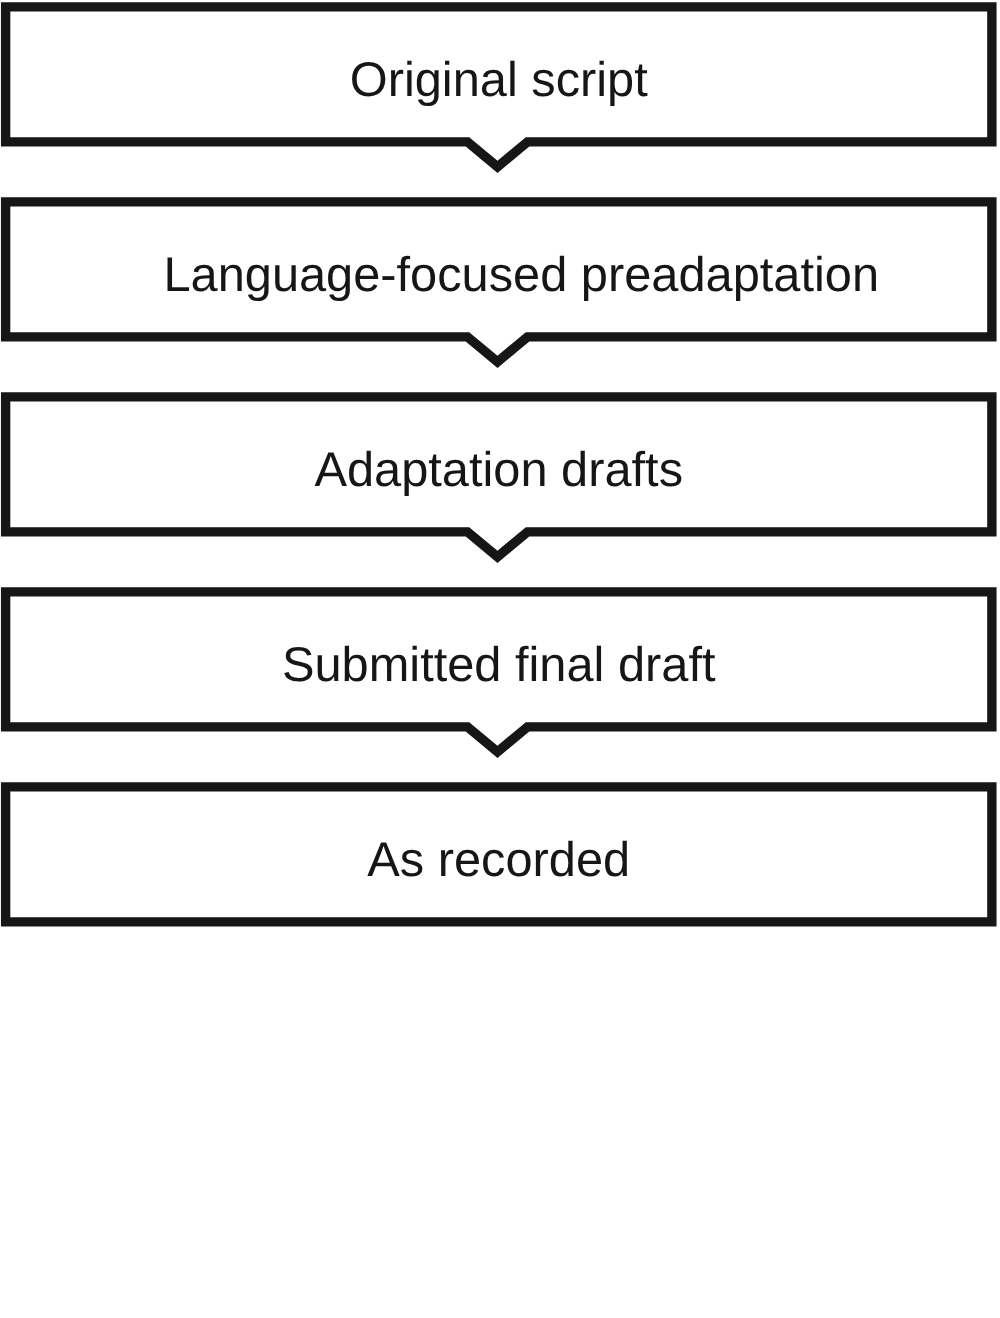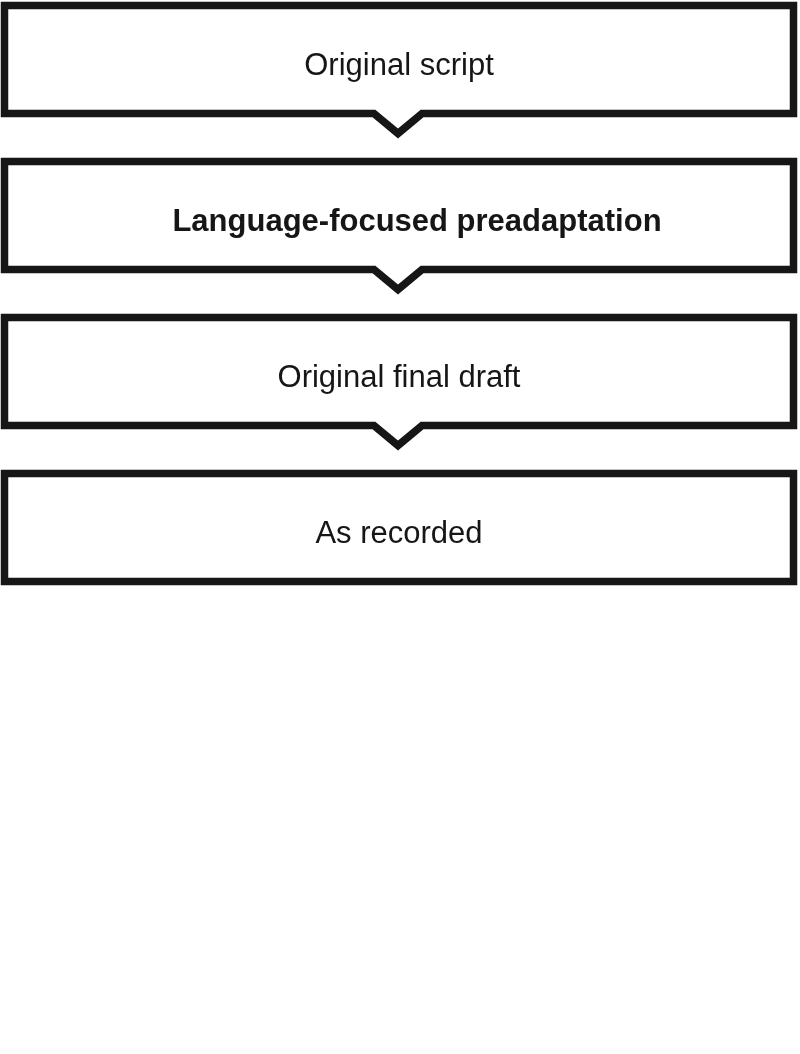--- a/index.html
+++ b/index.html
@@ -38,28 +38,28 @@
     position: absolute;
     top: 1px;
     left: 1px;
     width: 796px;
     height: 114px;
     display: flex;
     align-items: center;
     justify-content: center;
     padding-top: 12px;
     box-sizing: border-box;
-    font-size: 31px;
+    font-size: 39px;
     font-weight: 400;
     color: #161616;
     letter-spacing: 0px;
     text-align: center;
   }
   .stage-label[data-emphasis="bold"] {
-    font-weight: 700;
+    font-weight: 400;
     padding-left: 36px;
   }
 </style>
 </head>
 <body>
 
 <div class="flowchart">
 
   <div class="stage">
     <svg class="box-svg" viewBox="0 0 800 140" aria-hidden="true">
@@ -69,27 +69,33 @@
   </div>
 
 
   <div class="stage">
     <svg class="box-svg" viewBox="0 0 800 140" aria-hidden="true">
       <path d="M 4.5 4.5 L 793.5 4.5 L 793.5 112.5 L 422 112.5 L 398 132.5 L 374 112.5 L 4.5 112.5 Z" fill="#ffffff" stroke="#161616" stroke-width="7.5" stroke-linejoin="miter"></path>
     </svg>
     <div class="stage-label" data-emphasis="bold">Language-focused preadaptation</div>
   </div>
 
+  <div class="stage">
+    <svg class="box-svg" viewBox="0 0 800 140" aria-hidden="true">
+      <path d="M 4.5 4.5 L 793.5 4.5 L 793.5 112.5 L 422 112.5 L 398 132.5 L 374 112.5 L 4.5 112.5 Z" fill="#ffffff" stroke="#161616" stroke-width="7.5" stroke-linejoin="miter"></path>
+    </svg>
+    <div class="stage-label" data-emphasis="normal">Adaptation drafts</div>
+  </div>
 
 
   <div class="stage">
     <svg class="box-svg" viewBox="0 0 800 140" aria-hidden="true">
       <path d="M 4.5 4.5 L 793.5 4.5 L 793.5 112.5 L 422 112.5 L 398 132.5 L 374 112.5 L 4.5 112.5 Z" fill="#ffffff" stroke="#161616" stroke-width="7.5" stroke-linejoin="miter"></path>
     </svg>
-    <div class="stage-label" data-emphasis="normal">Original final draft</div>
+    <div class="stage-label" data-emphasis="normal">Submitted final draft</div>
   </div>
 
   <div class="stage last">
     <svg class="box-svg" viewBox="0 0 800 140" aria-hidden="true">
       <path d="M 4.5 4.5 L 793.5 4.5 L 793.5 112.5 L 4.5 112.5 Z" fill="#ffffff" stroke="#161616" stroke-width="7.5" stroke-linejoin="miter"></path>
     </svg>
     <div class="stage-label" data-emphasis="normal">As recorded</div>
   </div>
 
 </div>

